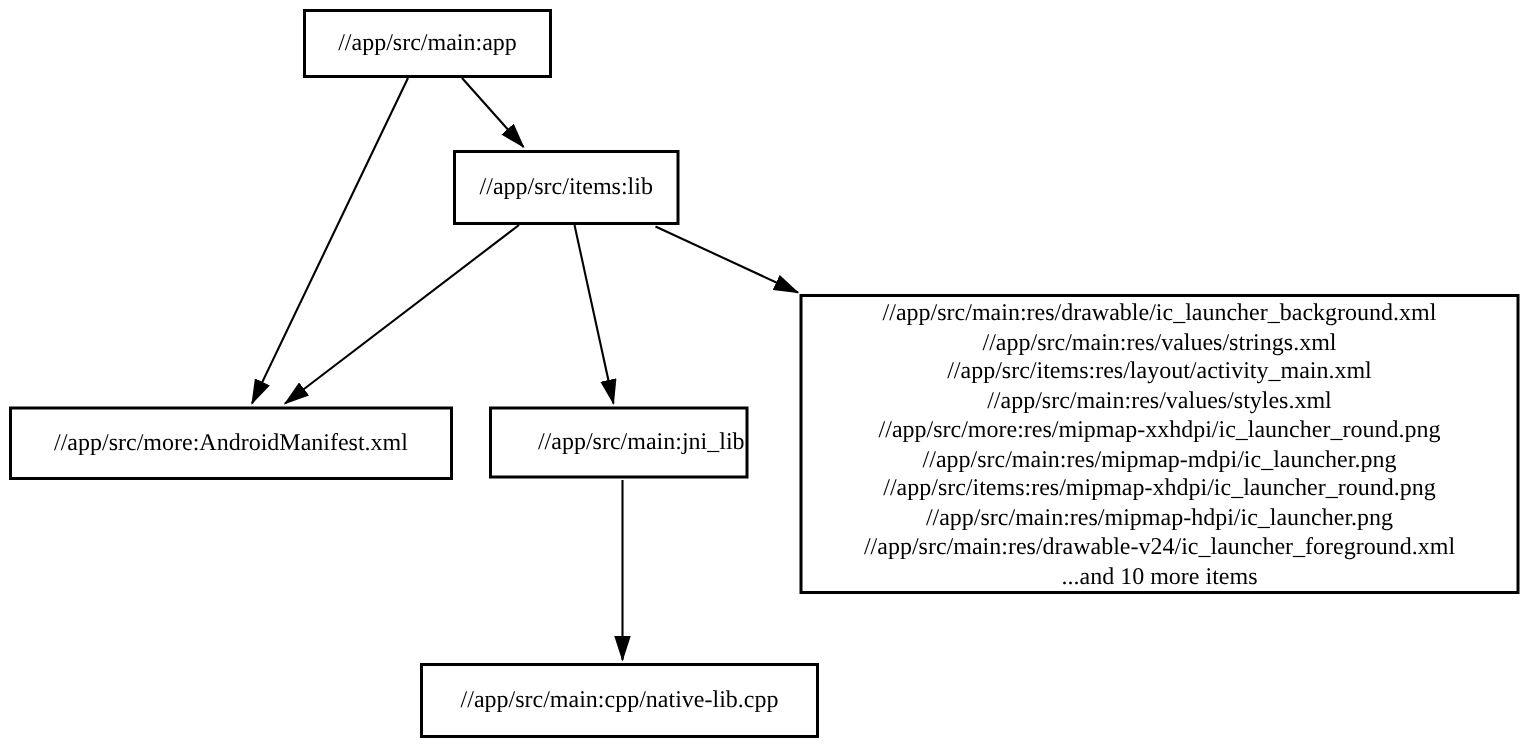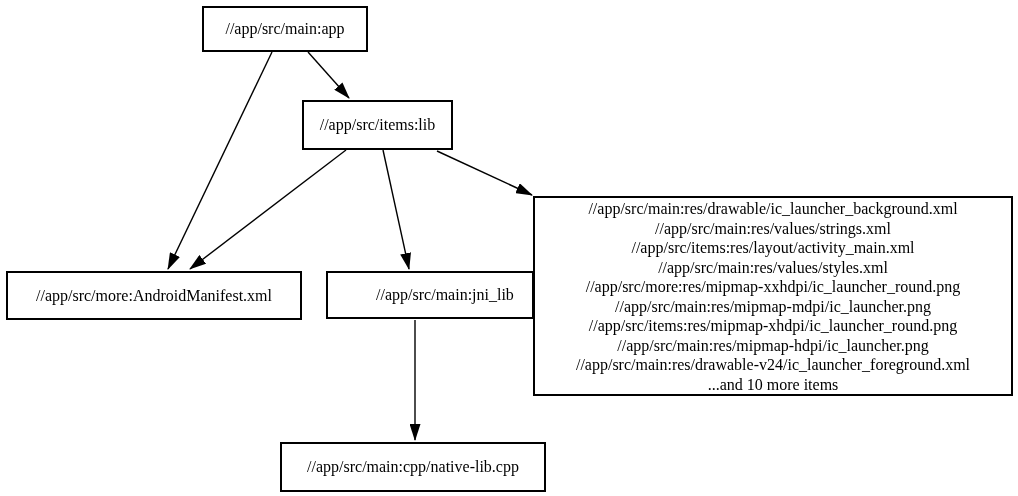--- a/index.html
+++ b/index.html
@@ -37,21 +37,21 @@
     line-height: 19.5px;
     white-space: nowrap;
   }
   .node.multiline {
     flex-direction: column;
     justify-content: flex-end;
   }
   #node-app            { left: 202px; top: 6px;   width: 166px; height: 46px; }
   #node-lib            { left: 302px; top: 100px; width: 151px; height: 50px; }
   #node-manifest       { left: 6px;   top: 271px; width: 296px; height: 49px; }
-  #node-jni-lib        { left: 326px; top: 271px; width: 208px; height: 48px; padding-left: 30px; }
+  #node-jni-lib        { left: 326px; top: 271px; width: 173px; height: 48px; padding-left: 30px; }
   #node-res-group      { left: 533px; top: 196px; width: 480px; height: 200px; }
   #node-native-lib     { left: 280px; top: 442px; width: 266px; height: 50px; }
   .res-line {
     display: block;
   }
 </style>
 </head>
 <body>
 
 <div id="canvas">

